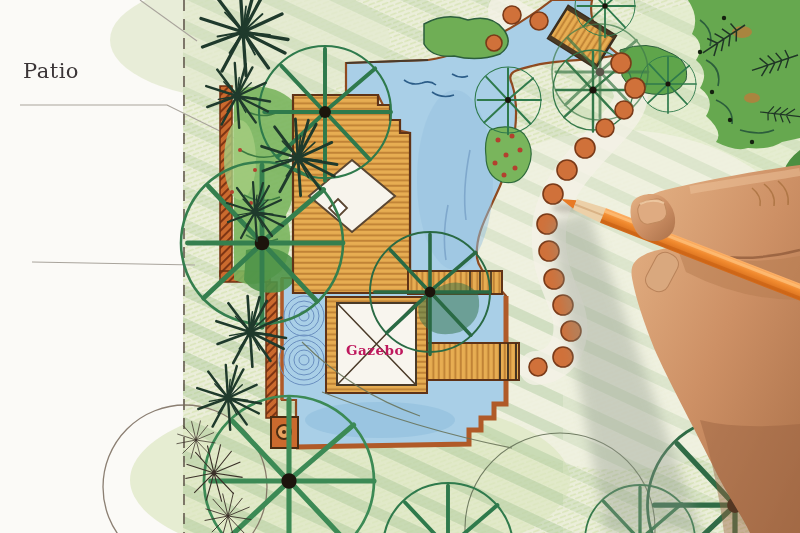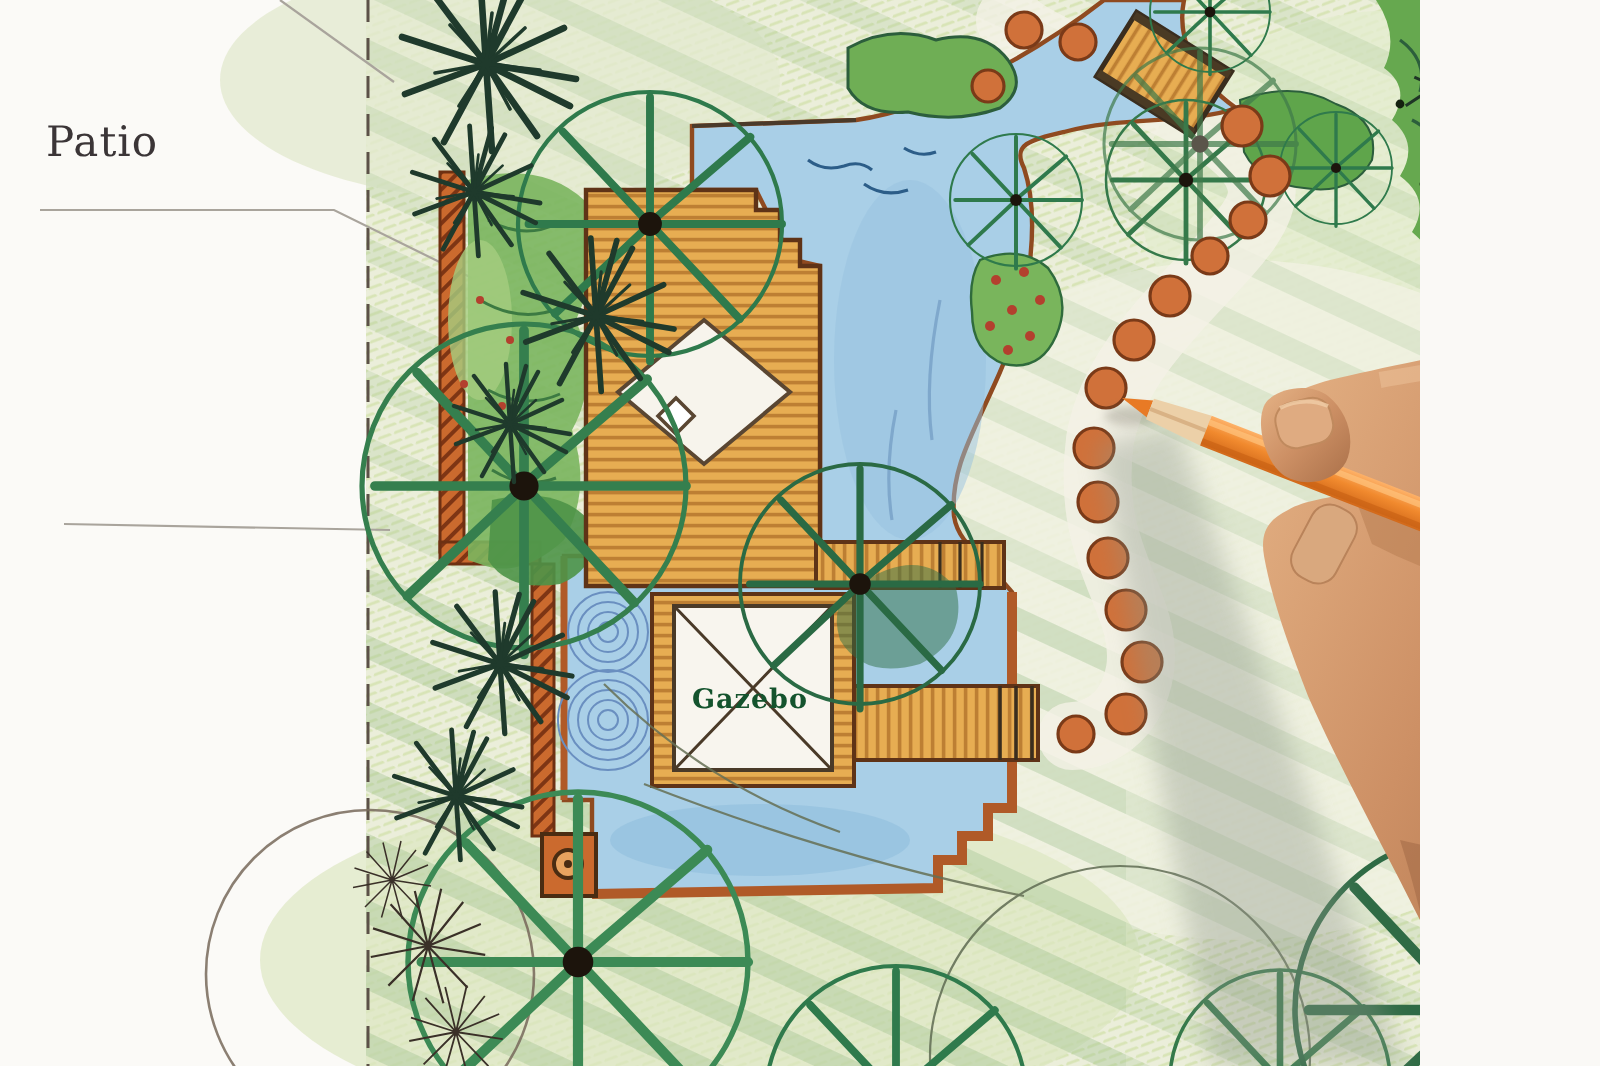--- a/index.html
+++ b/index.html
@@ -1,21 +1,21 @@
 <!DOCTYPE html>
 <html style="--c-label_text: #3b3537; --c-paper: #fbfaf7; --c-lawn: #ebeeda; --c-water: #a9cfe7; --c-coping: #a0522d; --c-deck: #e7ad52; --c-deck_stripe: #bd7f33; --c-tree: #2f7a4c; --c-stone: #d0713a; --c-pencil: #f18a2e; --c-skin: #cd9065;"><head>
 <meta charset="utf-8">
 <style>
   html,body{margin:0;padding:0;background:#faf9f6;}
-  .stage{position:relative;width:710px;height:533px;overflow:hidden;
+  .stage{position:relative;width:800px;height:533px;overflow:hidden;
          font-family:"DejaVu Serif","Liberation Serif",serif;}
   .stage svg{position:absolute;left:0;top:0;}
   .margin-label{position:absolute;color:var(--c-label_text,#3b3537);
     font-size:21px;letter-spacing:.5px;white-space:nowrap;}
-  .gazebo-label{position:absolute;left:346px;top:342px;color:#14532d;
+  .gazebo-label{position:absolute;left:346px;top:342px;color:#be185d;
     font-size:13.5px;font-weight:bold;letter-spacing:.5px;}
   #lbl-patio{left:23px;top:59px;}
   #lbl-wallfountain{left:18px;top:211px;}
 </style>
 </head>
 <body>
 
 <div class="stage">
 <svg width="800" height="533" viewBox="0 0 800 533">
   <defs>

